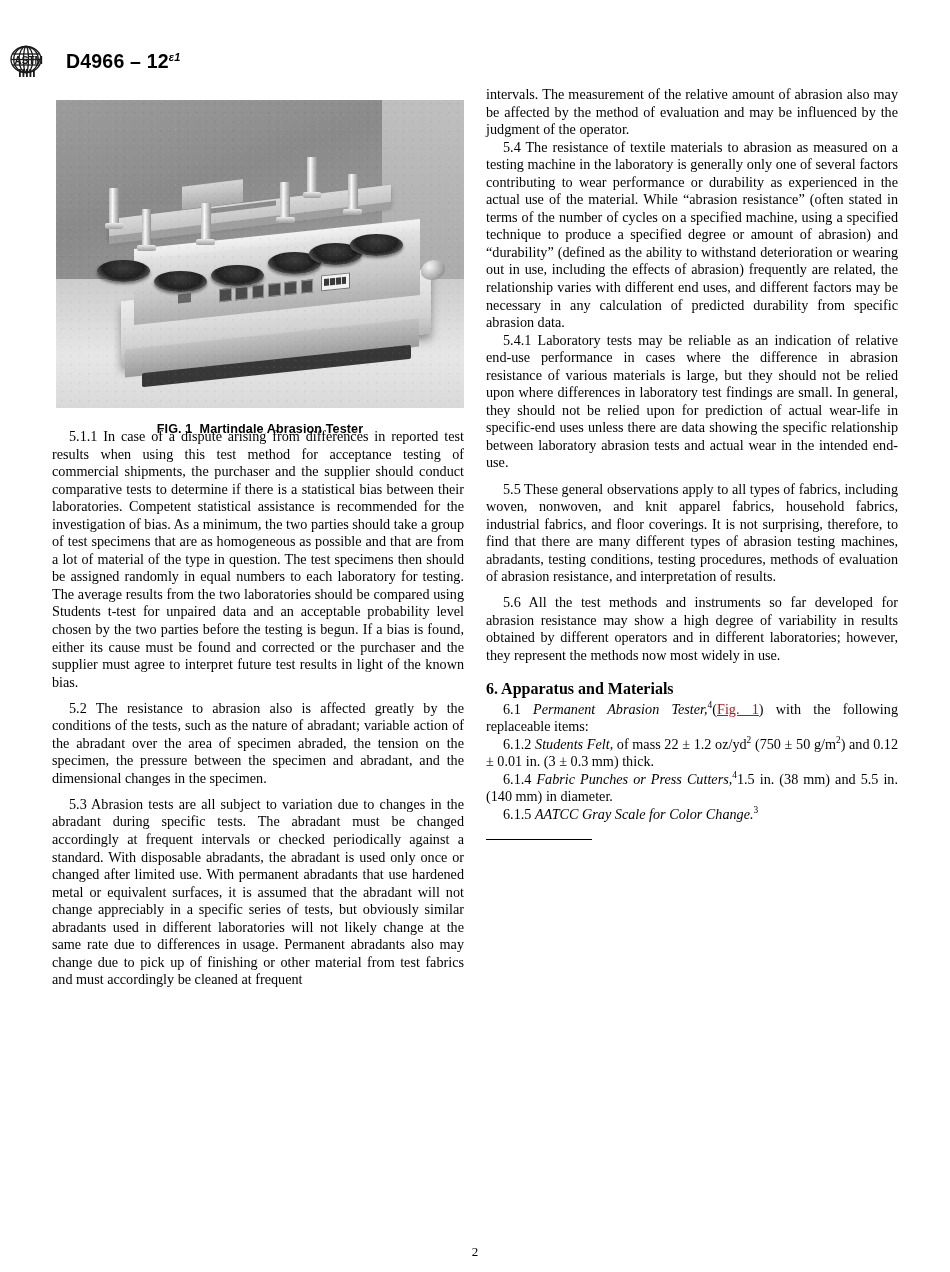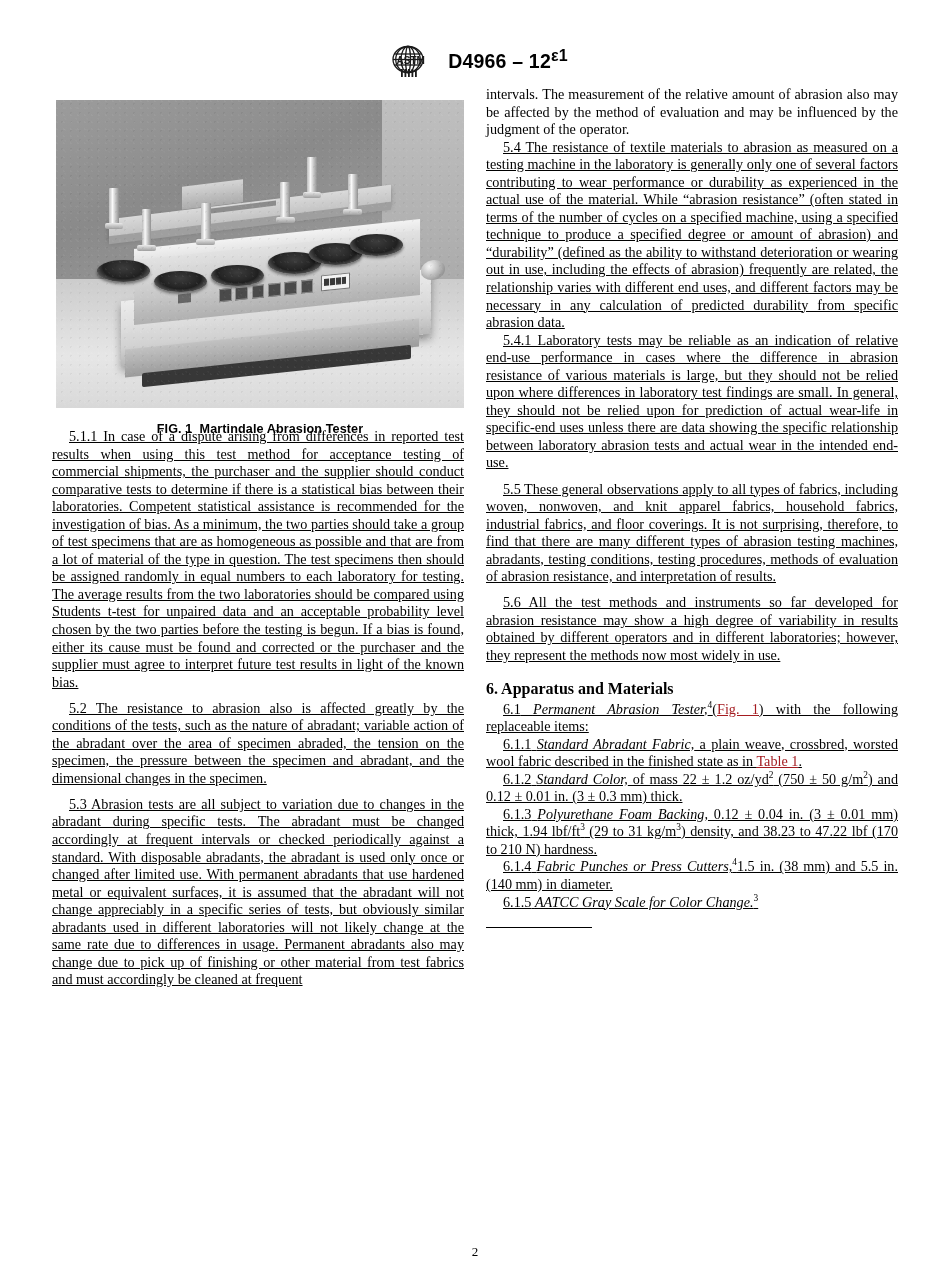--- a/index.html
+++ b/index.html
@@ -18,39 +18,40 @@
   }
 
   
   .page-header {
     position: absolute;
     top: 44px;
     left: 0;
     width: 950px;
     display: flex;
     align-items: center;
-    justify-content: center;
+    justify-content: flex-start;
     gap: 14px;
   }
   .astm-logo {
     width: 52px;
     height: 34px;
     display: block;
   }
   .designation {
     font-family: "Liberation Sans", "DejaVu Sans", sans-serif;
     font-weight: bold;
     font-size: 19.5px;
     letter-spacing: 0.2px;
     white-space: nowrap;
   }
   .designation sup {
-    font-size: 16px;
+    font-size: 11px;
     vertical-align: super;
     line-height: 0;
+    font-style: italic;
   }
 
   
   .col {
     position: absolute;
     top: 86px;
     width: 412px;
     font-size: 14.2px;
     line-height: 17.55px;
     text-align: justify;
@@ -59,21 +60,20 @@
   }
   .col-left  { left: 52px; }
   .col-right { left: 486px; }
 
   p {
     margin: 0;
     text-indent: 0;
   }
   p.ind {
     text-indent: 17px;
-    text-decoration: underline;
   }
   p.gap {
     margin-top: 8.5px;
   }
 
   .it { font-style: italic; }
   .link { color: #a41b20; }
   sup {
     font-size: 9.4px;
     vertical-align: super;
@@ -360,25 +360,23 @@
   <p>intervals. The measurement of the relative amount of abrasion also may be affected by the method of evaluation and may be influenced by the judgment of the operator.</p>
   <p class="ind">5.4 The resistance of textile materials to abrasion as measured on a testing machine in the laboratory is generally only one of several factors contributing to wear performance or durability as experienced in the actual use of the material. While “abrasion resistance” (often stated in terms of the number of cycles on a specified machine, using a specified technique to produce a specified degree or amount of abrasion) and “durability” (defined as the ability to withstand deterioration or wearing out in use, including the effects of abrasion) frequently are related, the relationship varies with different end uses, and different factors may be necessary in any calculation of predicted durability from specific abrasion data.</p>
   <p class="ind">5.4.1 Laboratory tests may be reliable as an indication of relative end-use performance in cases where the difference in abrasion resistance of various materials is large, but they should not be relied upon where differences in laboratory test findings are small. In general, they should not be relied upon for prediction of actual wear-life in specific-end uses unless there are data showing the specific relationship between laboratory abrasion tests and actual wear in the intended end-use.</p>
   <p class="ind gap">5.5 These general observations apply to all types of fabrics, including woven, nonwoven, and knit apparel fabrics, household fabrics, industrial fabrics, and floor coverings. It is not surprising, therefore, to find that there are many different types of abrasion testing machines, abradants, testing conditions, testing procedures, methods of evaluation of abrasion resistance, and interpretation of results.</p>
   <p class="ind gap">5.6 All the test methods and instruments so far developed for abrasion resistance may show a high degree of variability in results obtained by different operators and in different laboratories; however, they represent the methods now most widely in use.</p>
 
   <h2 class="section-head">6.  Apparatus and Materials</h2>
 
   <p class="ind"><span>6.1</span> <span class="it">Permanent Abrasion Tester,</span><sup>4</sup><span>(</span><a class="link" href="#">Fig. 1</a><span>) with the following replaceable items:</span></p>
 
-  <p class="ind"><span>6.1.1</span> <span class="it">Standard Abradant Fabric,</span><span> a plain weave, crossbred, worsted wool fabric described in the finished state as in </span><a class="link" href="#">Table 1</a><span>.</span></p>
-
-  <p class="ind"><span>6.1.2</span> <span class="it">Standard Color,</span><span> of mass 22 ± 1.2 oz/yd</span><sup>2</sup><span> (750 ± 50 g/m</span><sup>2</sup><span>) and 0.12 ± 0.01 in. (3 ± 0.3 mm) thick.</span></p>
-
-  <p class="ind"><span>6.1.3</span> <span class="it">Polyurethane Foam Backing,</span><span> 0.12 ± 0.04 in. (3 ± 0.01 mm) thick, 1.94 lbf/ft</span><sup>3</sup><span> (29 to 31 kg/m</span><sup>3</sup><span>) density, and 38.23 to 47.22 lbf (170 to 210 N) hardness.</span></p>
+
+  <p class="ind"><span>6.1.2</span> <span class="it">Students Felt,</span><span> of mass 22 ± 1.2 oz/yd</span><sup>2</sup><span> (750 ± 50 g/m</span><sup>2</sup><span>) and 0.12 ± 0.01 in. (3 ± 0.3 mm) thick.</span></p>
+
 
   <p class="ind"><span>6.1.4</span> <span class="it">Fabric Punches or Press Cutters,</span><sup>4</sup><span>1.5 in. (38 mm) and 5.5 in. (140 mm) in diameter.</span></p>
 
   <p class="ind"><span>6.1.5</span> <span class="it">AATCC Gray Scale for Color Change.</span><sup>3</sup></p>
 
   <div class="footnote-rule"></div>
 </div>
 
 <div class="page-number">2</div>
 

